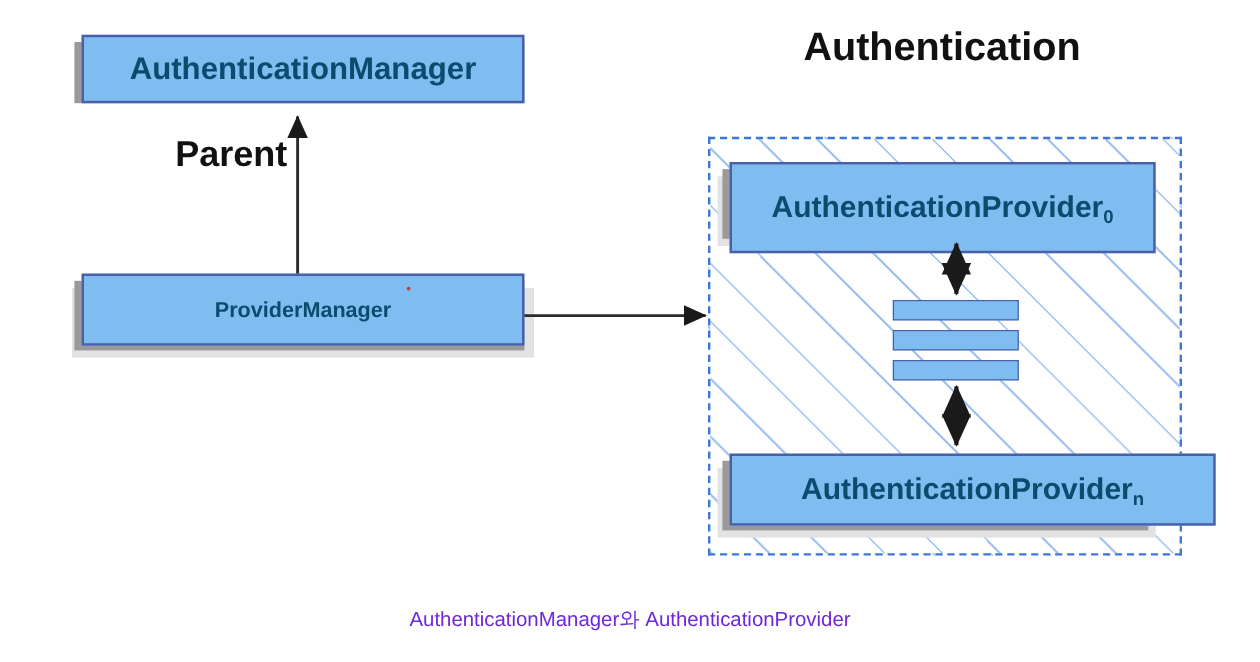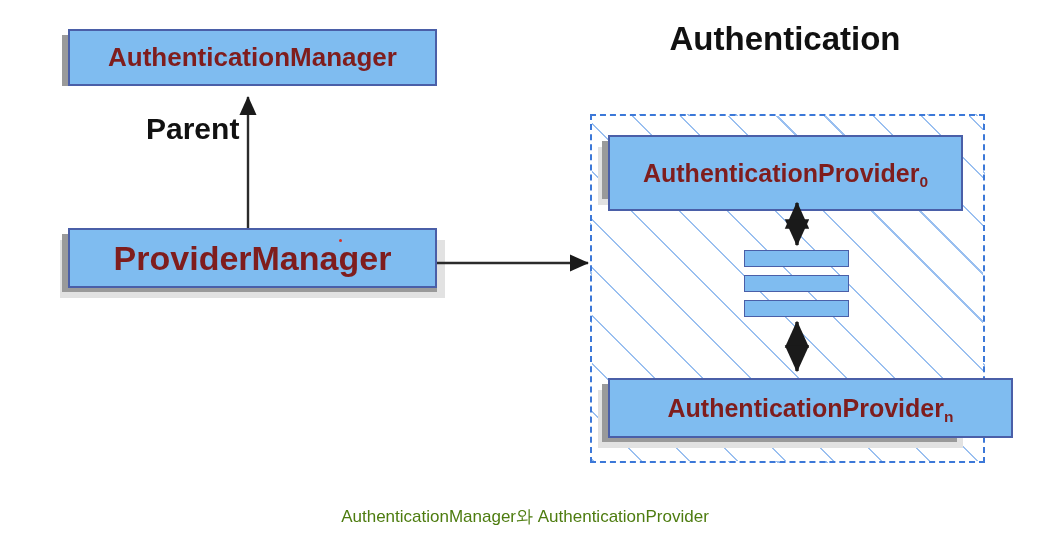--- a/index.html
+++ b/index.html
@@ -20,21 +20,21 @@
 
   
   .node {
     position: absolute;
     box-sizing: border-box;
     background: #7fbcf0;
     border: 2px solid #4a5fa8;
     display: flex;
     align-items: center;
     justify-content: center;
-    color: #7f1d1d;
+    color: #0c4a6e;
     font-weight: bold;
     white-space: nowrap;
     z-index: 5;
     text-align: right;
   }
   .node-shadow {
     position: absolute;
     background: #9a9a9a;
     z-index: 3;
   }
@@ -118,41 +118,41 @@
     border-radius: 50%;
     z-index: 8;
   }
 
   
   .caption {
     position: absolute;
     left: 0;
     width: 1050px;
     text-align: center;
-    color: #4d7c0f;
+    color: #6d28d9;
     font-size: 17px;
     font-weight: normal;
     z-index: 6;
   }
 </style>
 </head>
 <body>
 
 <div id="canvas">
 
   <div class="node-shadow" style="left:62px; top:35px; width:375px; height:51px;"></div>
   <div class="node" style="left:68px; top:29px; width:369px; height:57px; font-size:26px;">
     <span class="node-label">AuthenticationManager</span>
   </div>
 
   <div class="edge-label" style="left:146px; top:112px; font-size:30px;">Parent</div>
 
   <div class="node-shadow" style="left:62px; top:234px; width:375px; height:58px;"></div>
   <div class="node-shadow light" style="left:60px; top:240px; width:385px; height:58px;"></div>
-  <div class="node" style="left:68px; top:228px; width:369px; height:60px; font-size:34px;">
+  <div class="node" style="left:68px; top:228px; width:369px; height:60px; font-size:18px;">
     <span class="node-label">ProviderManager</span>
   </div>
   <div class="dot-artifact" style="left:339px; top:239px;"></div>
 
   <div class="panel-title" style="left:635px; top:20px; width:300px; font-size:33px;">
     <div>Authentication</div>
   </div>
 
   <div class="hatch-panel" style="left:590px; top:114px; width:395px; height:349px;"></div>
 

